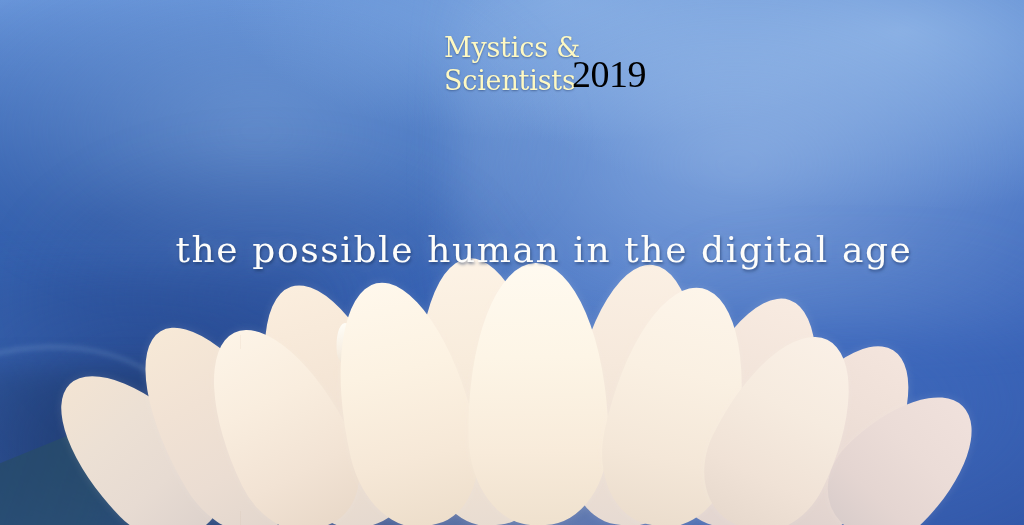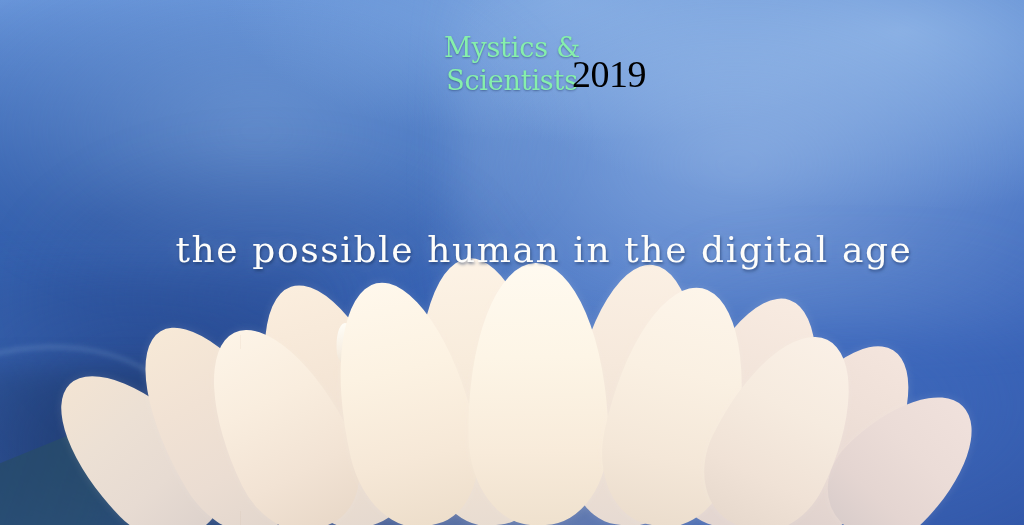--- a/index.html
+++ b/index.html
@@ -173,22 +173,22 @@
     line-height: 1;
     pointer-events: none;
   }
   .logo-inner {
     display: inline-block;
     position: relative;
     text-align: left;
   }
   .logo-lines {
     display: inline-block;
-    text-align: center;
-    color: #86efac;
+    text-align: left;
+    color: #fef9c3;
     font-family: "DejaVu Serif", "Liberation Serif", serif;
     font-size: 27px;
     letter-spacing: -0.2px;
     text-shadow: 0 1px 2px rgba(24,44,84,0.45);
   }
   .logo-line1 { display: block; }
   .logo-line2 { display: block; margin-top: 6px; }
   .logo-year {
     position: absolute;
     left: 100%;

